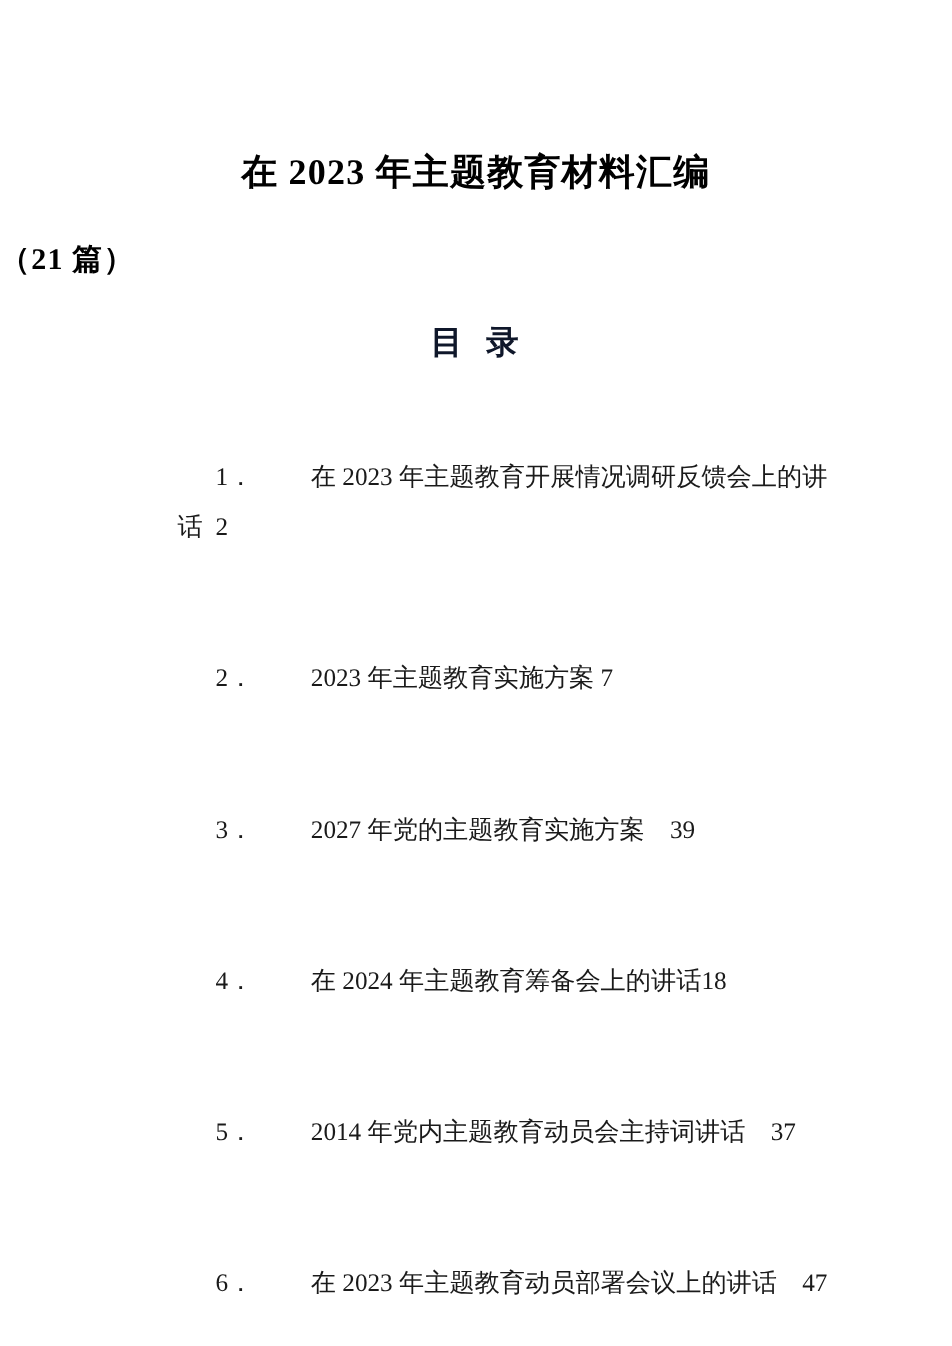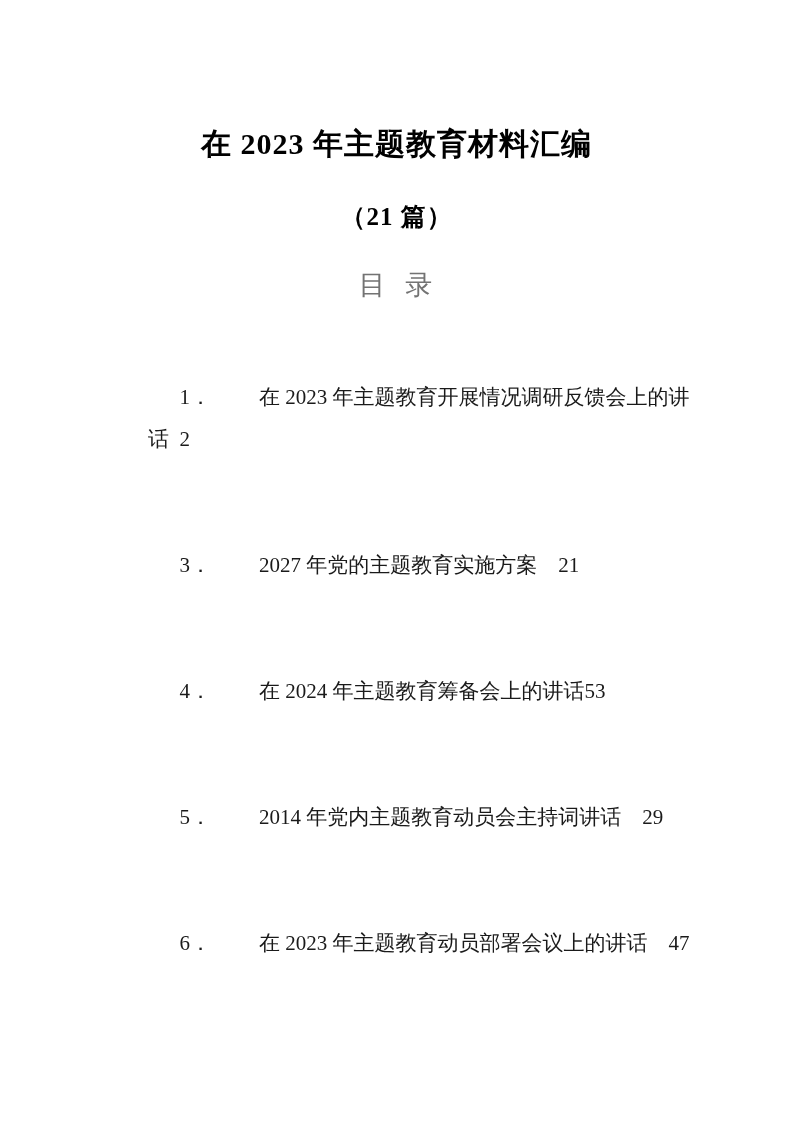--- a/index.html
+++ b/index.html
@@ -21,37 +21,37 @@
     text-align: center;
     font-size: 30px;
     line-height: 40px;
     font-weight: bold;
     letter-spacing: 1px;
     white-space: pre-wrap;
     color: #000000;
   }
   .doc-subtitle {
     margin: 35px 0 0 0;
-    text-align: center;
+    text-align: left;
     font-size: 25px;
     line-height: 36px;
     font-weight: bold;
     letter-spacing: 1px;
     white-space: pre-wrap;
     color: #000000;
   }
   .toc-heading {
     margin: 32px 0 0 0;
     text-align: center;
     font-size: 27px;
     line-height: 36px;
-    font-weight: normal;
+    font-weight: bold;
     letter-spacing: 2px;
     white-space: pre-wrap;
-    color: #737373;
+    color: #0f172a;
   }
   .toc-list {
     margin-top: 31px;
     margin-left: 118px;
     width: 572px;
   }
   .toc-item {
     font-size: 21px;
     line-height: 42px;
     padding-left: 30px;
@@ -81,31 +81,34 @@
   <div class="doc-subtitle">（21 篇）</div>
 
   <div class="toc-heading">目  录</div>
 
   <div class="toc-list">
 
     <div class="toc-item">
       <span class="toc-num">1．</span><span class="toc-title">在 2023 年主题教育开展情况调研反馈会上的讲话</span><span class="toc-page">  2</span>
     </div>
 
-
     <div class="toc-item">
-      <span class="toc-num">3．</span><span class="toc-title">2027 年党的主题教育实施方案</span><span class="toc-page">　21</span>
+      <span class="toc-num">2．</span><span class="toc-title">2023 年主题教育实施方案</span><span class="toc-page"> 7</span>
     </div>
 
     <div class="toc-item">
-      <span class="toc-num">4．</span><span class="toc-title">在 2024 年主题教育筹备会上的讲话</span><span class="toc-page">53</span>
+      <span class="toc-num">3．</span><span class="toc-title">2027 年党的主题教育实施方案</span><span class="toc-page">　39</span>
     </div>
 
     <div class="toc-item">
-      <span class="toc-num">5．</span><span class="toc-title">2014 年党内主题教育动员会主持词讲话</span><span class="toc-page">　29</span>
+      <span class="toc-num">4．</span><span class="toc-title">在 2024 年主题教育筹备会上的讲话</span><span class="toc-page">18</span>
+    </div>
+
+    <div class="toc-item">
+      <span class="toc-num">5．</span><span class="toc-title">2014 年党内主题教育动员会主持词讲话</span><span class="toc-page">　37</span>
     </div>
 
     <div class="toc-item">
       <span class="toc-num">6．</span><span class="toc-title">在 2023 年主题教育动员部署会议上的讲话</span><span class="toc-page">　47</span>
     </div>
 
     <div class="toc-item">
       
     </div>
 

